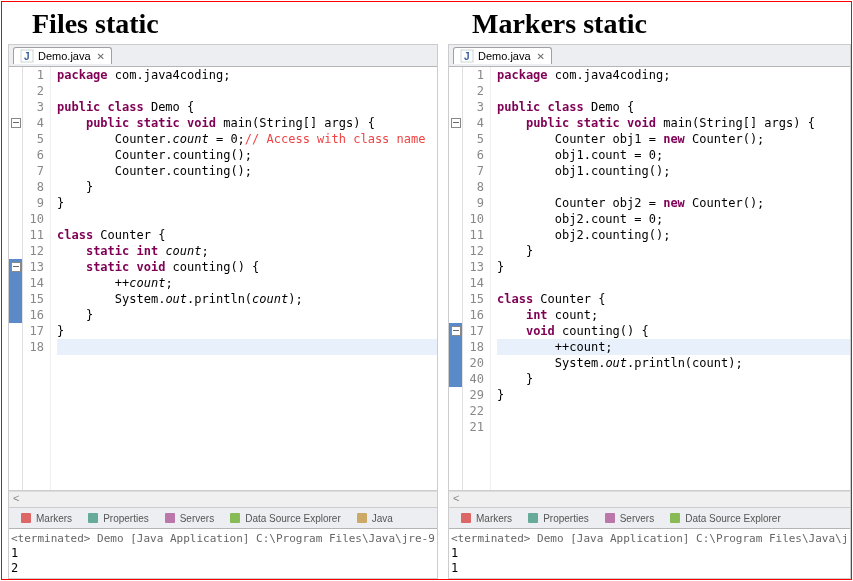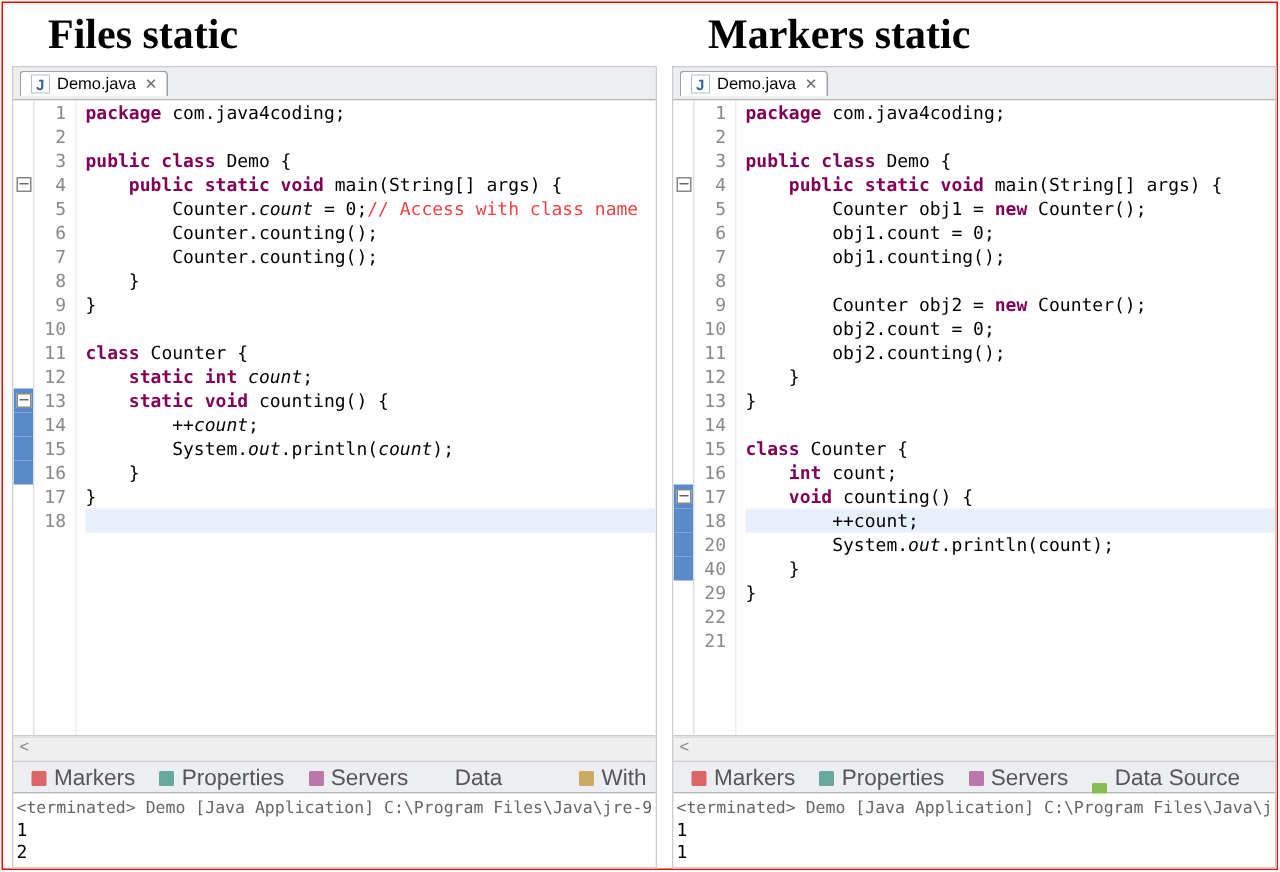--- a/index.html
+++ b/index.html
@@ -24,21 +24,21 @@
 .fold-minus::after { content: ""; position: absolute; left: 4px; top: 7px; width: 6px; height: 1px; background: #666; }
 .marker-hl { background: #5a8ac7; }
 .linenos { width: 28px; text-align: right; color: #888; padding-right: 6px; user-select: none; border-right: 1px solid #eee; }
 .linenos div { height: 16px; }
 .code { flex: 1; padding-left: 6px; white-space: pre; }
 .code div { height: 16px; }
 .hl-line { background: #e8f0fb; }
 .kw { color: #7f0055; font-weight: bold; }
 .com { color: #ef4444; }
 .fld { color: #000000; font-style: italic; }
-.bottom-tabs { display: flex; align-items: flex-start; background: #eceef1; border-top: 1px solid #ccc; border-bottom: 1px solid #b5b5b5; height: 22px; padding-left: 4px; gap: 2px; font-size: 15px; color: #555; }
+.bottom-tabs { display: flex; align-items: center; background: #eceef1; border-top: 1px solid #ccc; border-bottom: 1px solid #b5b5b5; height: 22px; padding-left: 4px; gap: 2px; font-size: 10px; color: #555; }
 .btab { display: flex; align-items: center; padding: 2px 6px; gap: 3px; }
 .bicon { width: 14px; height: 14px; display: inline-flex; }
 .console { background: #fff; padding: 2px 2px; font-family: Consolas, monospace; font-size: 12px; line-height: 15px; overflow: hidden; }
 .console-head { color: #666; font-size: 11px; white-space: nowrap; overflow: hidden; }
 .console-out div { height: 15px; }
 .scrollbar-h { height: 16px; background: #f0f0f0; border-top: 1px solid #ddd; position: relative; }
 .scrollbar-h::before { content: "<"; position: absolute; left: 4px; top: 0; color: #888; font-size: 11px; }
 </style>
 </head>
 <body>
@@ -138,21 +138,21 @@
               </svg>
             </span>
             <span>Data Source Explorer</span>
           </div>
           <div class="btab">
             <span class="bicon">
               <svg viewBox="0 0 14 14">
                 <rect x="2" y="2" width="10" height="10" fill="#ca6" rx="1"></rect>
               </svg>
             </span>
-            <span>With</span>
+            <span>Java</span>
           </div>
         </div>
       <div class="console">
         <div class="console-head">&lt;terminated&gt; Demo [Java Application] C:\Program Files\Java\jre-9.0.4\bin\j</div>
         <div class="console-out" id="cout-left">
             <div>1</div>
             <div>2</div>
           </div>
       </div>
     </div>

